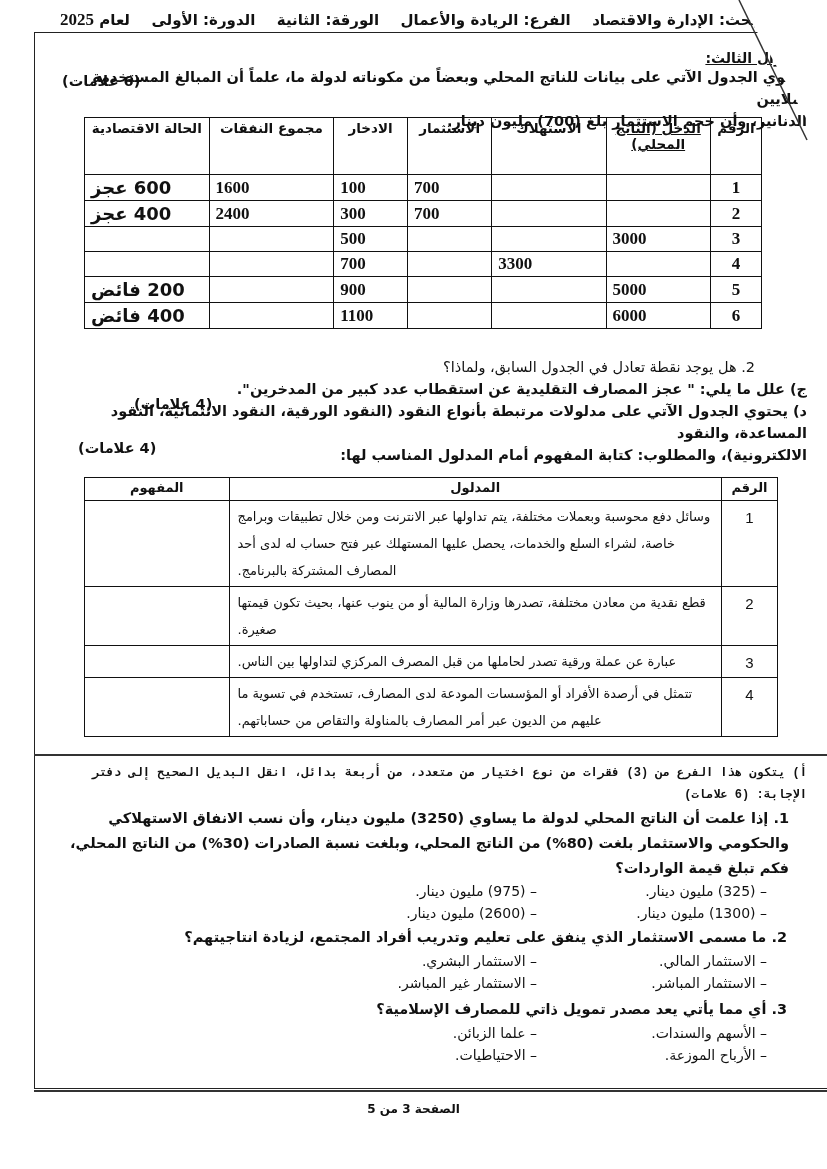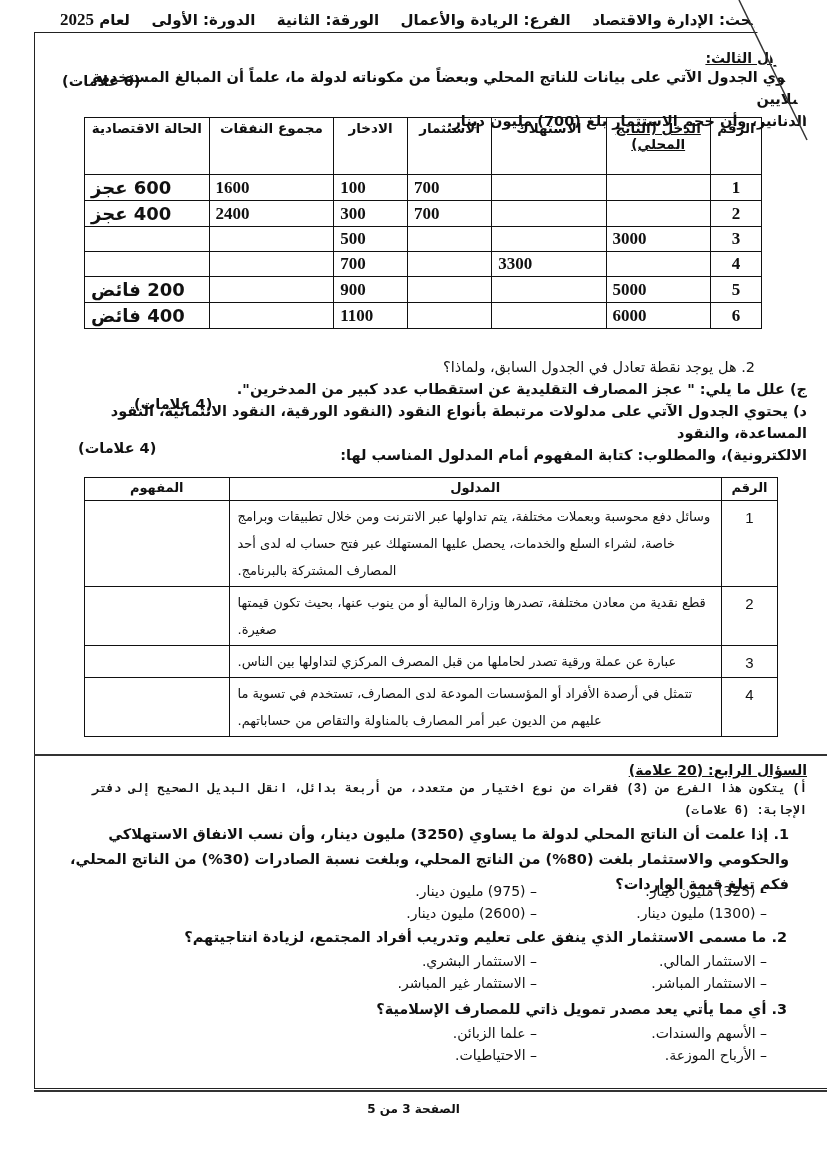--- a/index.html
+++ b/index.html
@@ -173,21 +173,20 @@
     <td class="idx">4</td>
     <td class="desc">تتمثل في أرصدة الأفراد أو المؤسسات المودعة لدى المصارف، تستخدم في تسوية ما عليهم من الديون عبر أمر المصارف بالمناولة والتقاص من حساباتهم.</td>
     <td class="concept"></td>
   </tr>
 </tbody>
   </table>
 
 <div class="divider" style="top:754px;"></div>
 
 <div class="section" style="top:762px;">
-  <div class="q-title">السؤال الرابع: (20 علامة)</div>
   <p class="p" style="font-size:12px;font-family:Liberation Mono, monospace;">أ) يتكون هذا الفرع من (3) فقرات من نوع اختيار من متعدد، من أربعة بدائل، انقل البديل الصحيح إلى دفتر الإجابة: (6 علامات)</p>
   <p class="p" style="padding-right:18px; line-height:25px;">1. إذا علمت أن الناتج المحلي لدولة ما يساوي (3250) مليون دينار، وأن نسب الانفاق الاستهلاكي والحكومي والاستثمار بلغت (80%) من الناتج المحلي، وبلغت نسبة الصادرات (30%) من الناتج المحلي، فكم تبلغ قيمة الواردات؟</p>
 </div>
 
 <div class="options" style="top:880px; right:60px;">
   <div class="opt-row">
       <span class="opt">– (325) مليون دينار.</span>
       <span class="opt">– (975) مليون دينار.</span>
     </div>
   <div class="opt-row">

